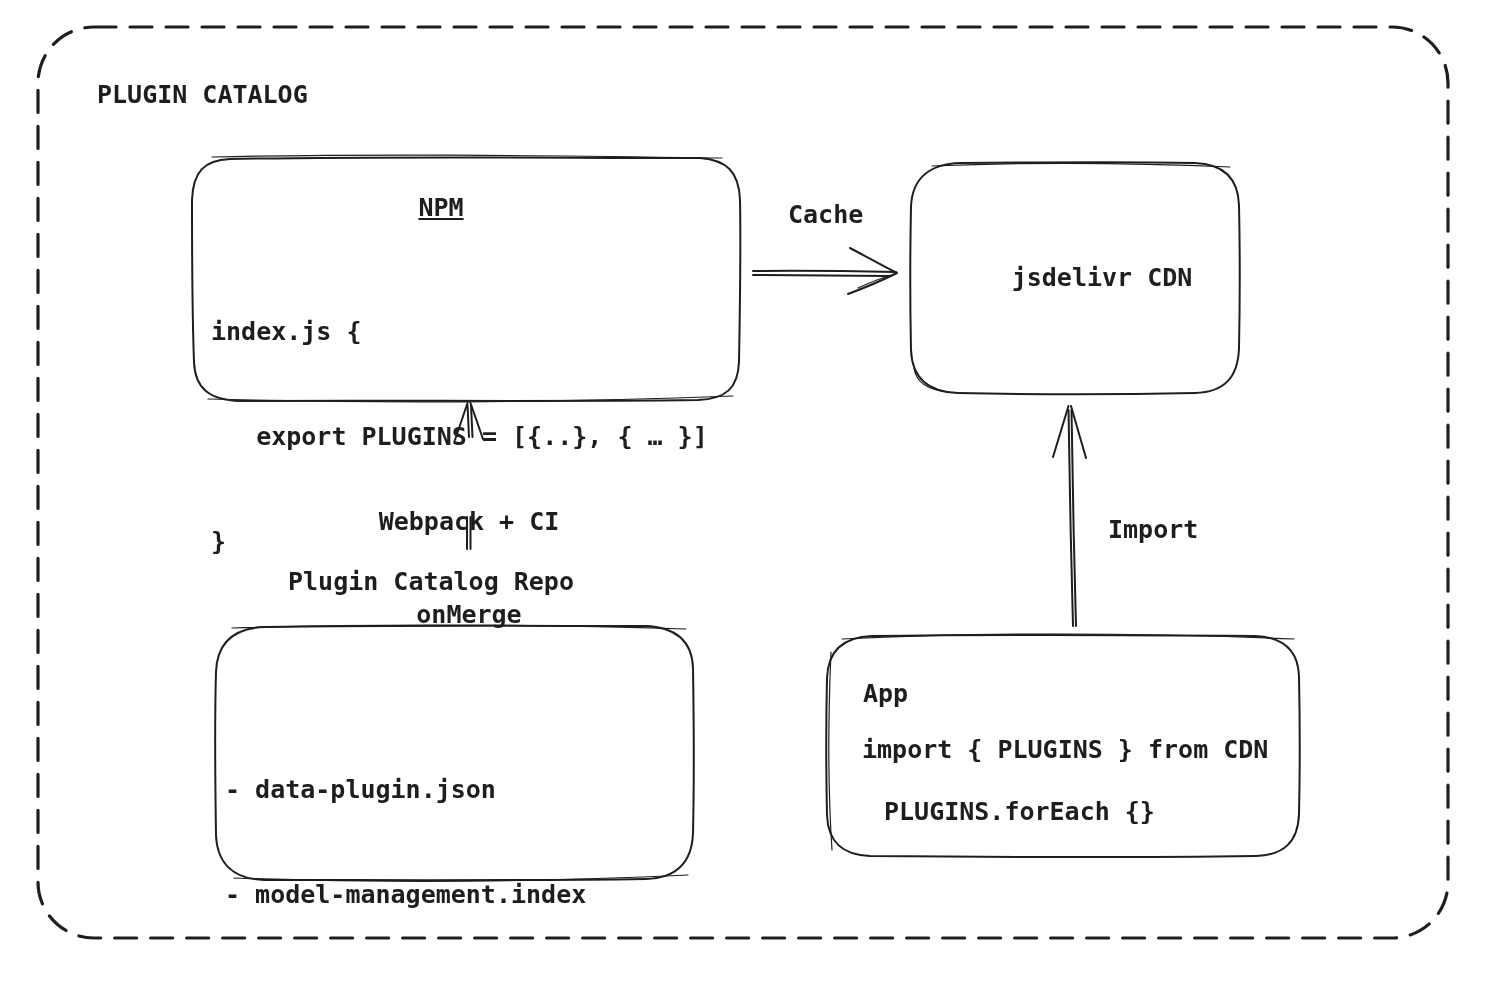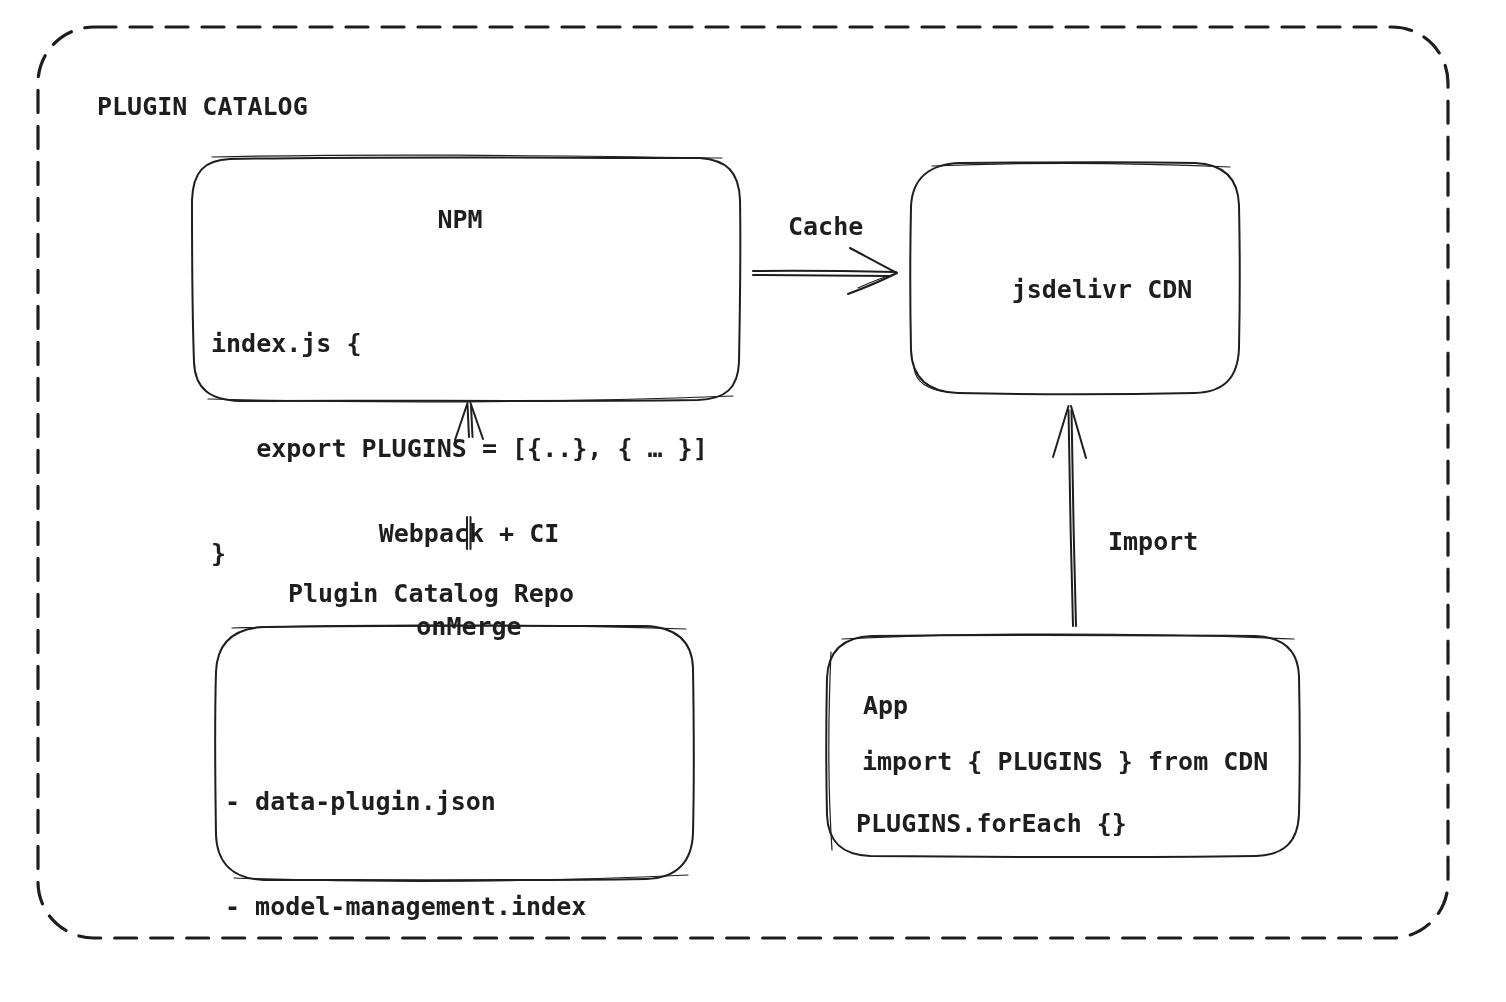--- a/index.html
+++ b/index.html
@@ -23,21 +23,20 @@
     width: 1506px;
     height: 1002px;
   }
   .t {
     position: absolute;
     font-size: 25px;
     line-height: 25px;
     font-weight: bold;
     white-space: pre;
     color: #1e1e1e;
-    margin-top: 12px;
   }
   .code {
     line-height: 35px;
   }
   .center {
     text-align: center;
   }
   .multiline {
     line-height: 31px;
   }
@@ -108,21 +107,21 @@
     <g stroke-width="2">
       <path d="M 1073 626 C 1071 555 1069.5 480 1068.5 410"></path>
       <path d="M 1076 626 C 1074 555 1072.5 480 1071.5 410"></path>
       <path d="M 1053 457 L 1068.5 406"></path>
       <path d="M 1086 458 L 1071 406"></path>
     </g>
   </svg>
 
   <div class="t" style="left:97px; top:82px;">PLUGIN CATALOG</div>
 
-  <div class="t center" style="left:208px; top:195px; width:504px;">NPM</div>
+  <div class="t center" style="left:189px; top:195px; width:504px;text-decoration:underline;">NPM</div>
   <div class="t code" style="left:211px; top:244px;">
     <div>index.js {</div>
     <div>   export PLUGINS = [{..}, { … }]</div>
     <div>}</div>
   </div>
 
   <div class="t" style="left:788px; top:202px;">Cache</div>
 
   <div class="t center" style="left:911px; top:265px; width:382px;">jsdelivr CDN</div>
 
@@ -133,17 +132,17 @@
     <div>onMerge</div>
   </div>
   <div class="t code" style="left:225px; top:702px;">
     <div>- data-plugin.json</div>
     <div>- model-management.index</div>
     <div> …</div>
   </div>
 
   <div class="t" style="left:863px; top:681px;">App</div>
   <div class="t" style="left:862px; top:737px;">import { PLUGINS } from CDN</div>
-  <div class="t" style="left:856px; top:799px;">PLUGINS.forEach {}</div>
+  <div class="t" style="left:884px; top:799px;">PLUGINS.forEach {}</div>
 
   <div class="t" style="left:1108px; top:517px;">Import</div>
 
 </div>
 
 </body></html>

